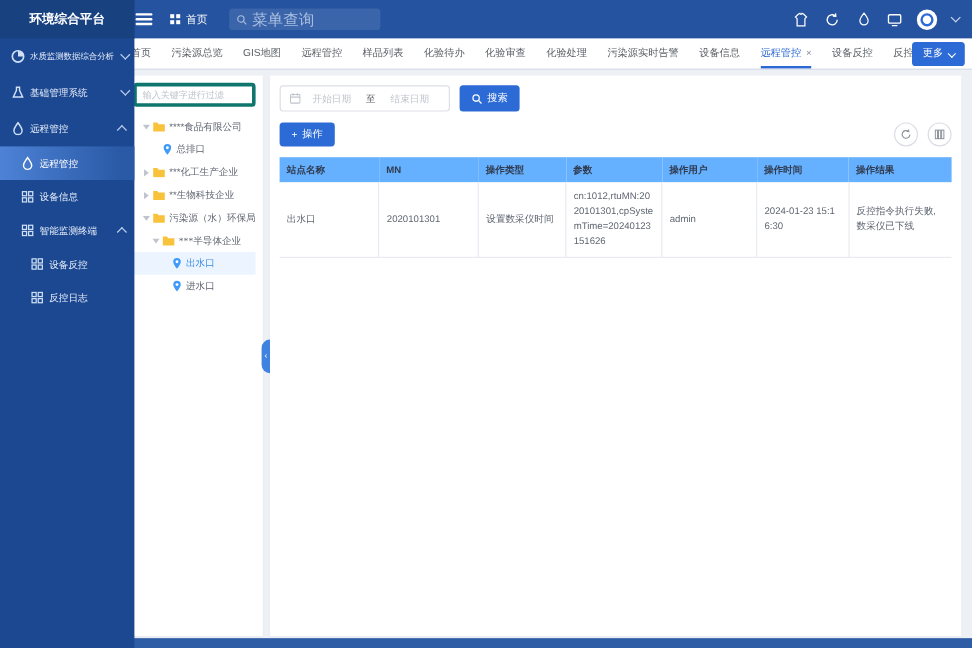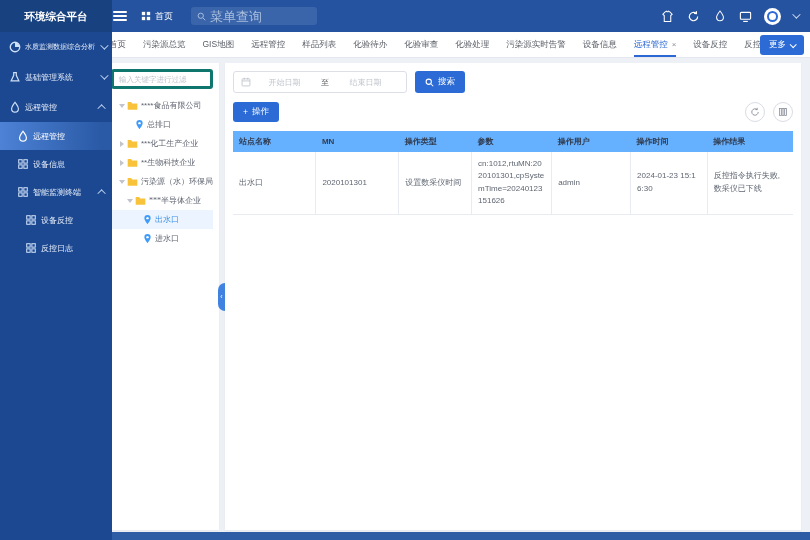--- a/index.html
+++ b/index.html
@@ -59,21 +59,21 @@
   .tnode .caret.open { transform:rotate(90deg); }
   .tnode .caret.none { border-left-color:transparent; }
   .tnode svg { margin-right:3px; flex:0 0 auto; }
   .tnode.sel { background:#ecf5ff; color:#3a8ee6; }
   .ind1 { padding-left:9px; } .ind2 { padding-left:17px;font-family:Liberation Serif, serif; } .ind3 { padding-left:25px; }
 
   .content-card { position:absolute; left:128px; top:5px; right:9px; bottom:2px; padding:8px; }
   .collapse-handle { position:absolute; left:-7px; top:50%; margin-top:-14px; width:7px; height:28px; background:#3f82e0; border-radius:7px 0 0 7px; color:#fff; font-size:7px; display:flex; align-items:center; justify-content:center; cursor:pointer; }
 
   .filter-row { display:flex; align-items:center; gap:8px; }
-  .date-range { display:flex; align-items:center; width:174px; height:22px; border:1px solid #dcdfe6; border-radius:3px; padding:0 7px; cursor:pointer; background:#fff; }
+  .date-range { display:flex; align-items:center; width:142px; height:22px; border:1px solid #dcdfe6; border-radius:3px; padding:0 7px; cursor:pointer; background:#fff; }
   .date-range .ph { color:#bfc4cc; font-size:8px; flex:1; text-align:center; }
   .date-range .sep { color:#606266; font-size:8px; padding:0 3px; }
   .btn-primary { height:22px; background:#2c6bd6; color:#fff; border:none; border-radius:3px; font-size:8.5px; padding:0 10px; display:flex; align-items:center; gap:4px; cursor:pointer; font-family:inherit; }
 
   .action-row { margin-top:9px; display:flex; align-items:center; }
   .btn-action { height:20px; }
   .round-btns { margin-left:auto; display:flex; gap:8px; }
   .round-btn { width:20px; height:20px; border-radius:50%; border:1px solid #d9dce3; background:#fff; display:flex; align-items:center; justify-content:center; cursor:pointer; }
 
   table { width:100%; border-collapse:collapse; table-layout:fixed; margin-top:9px; }

